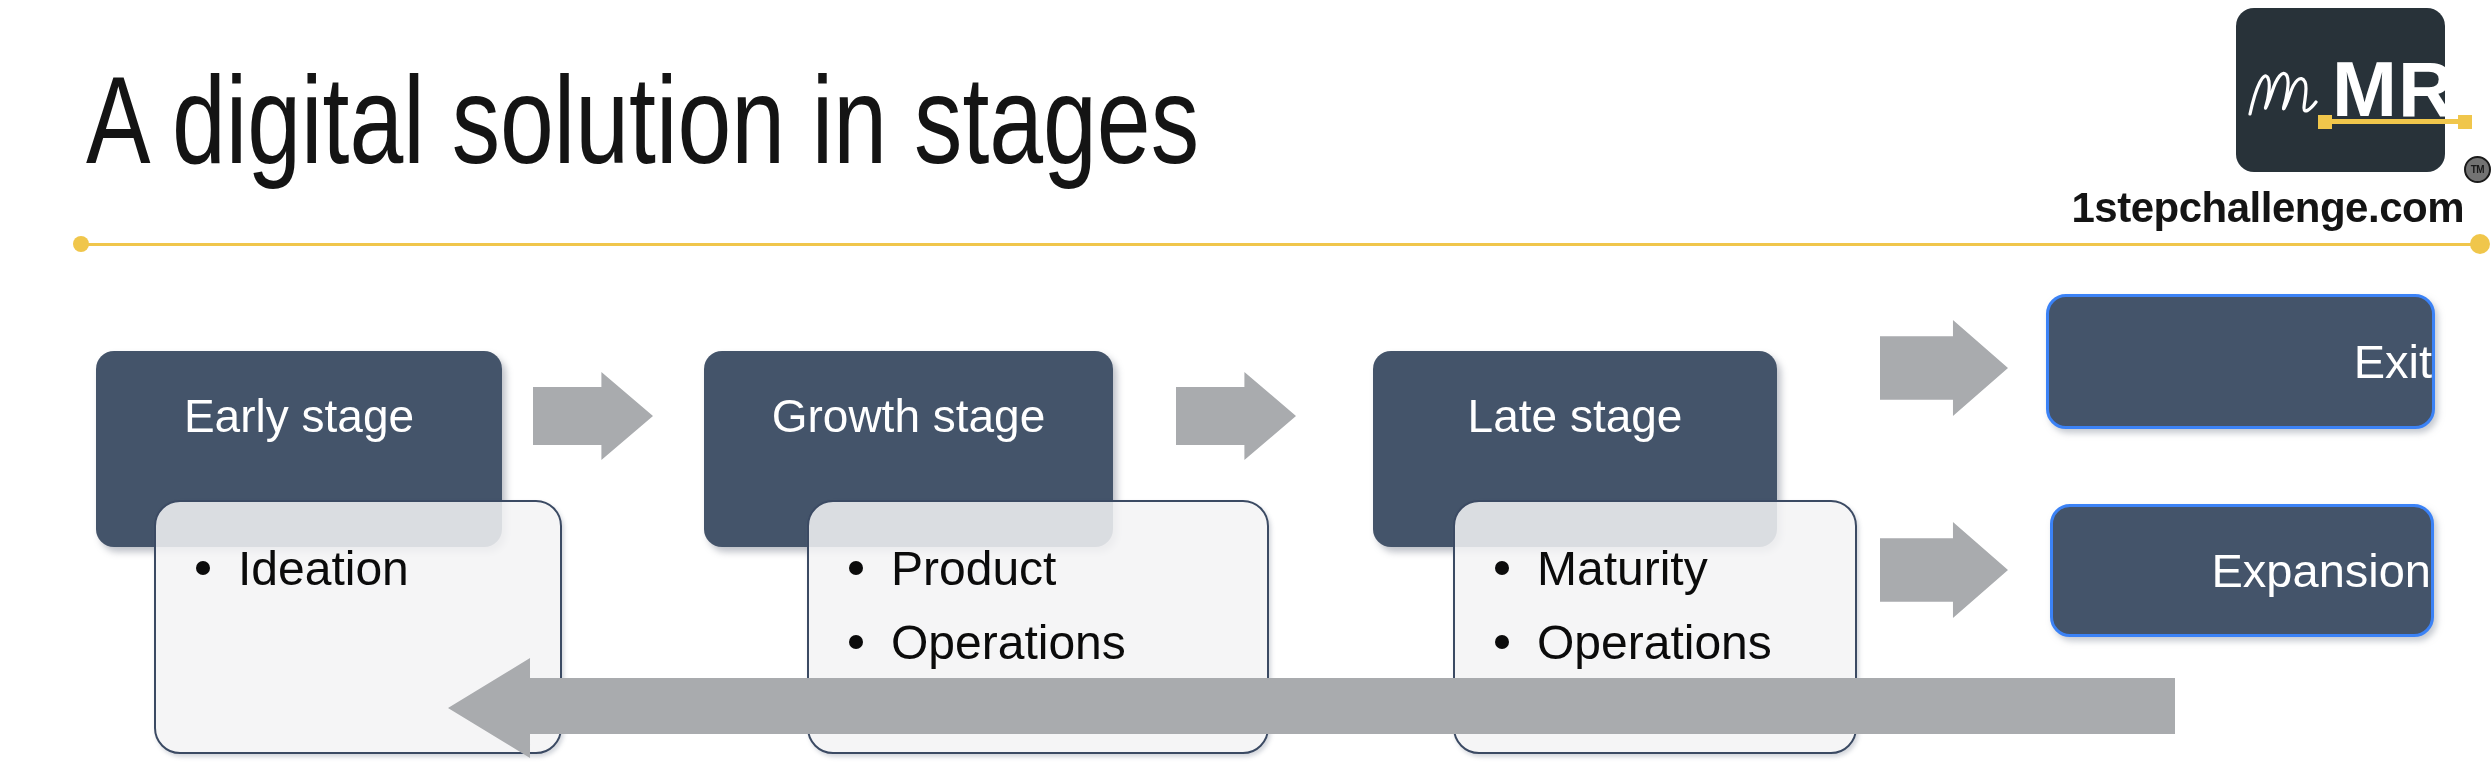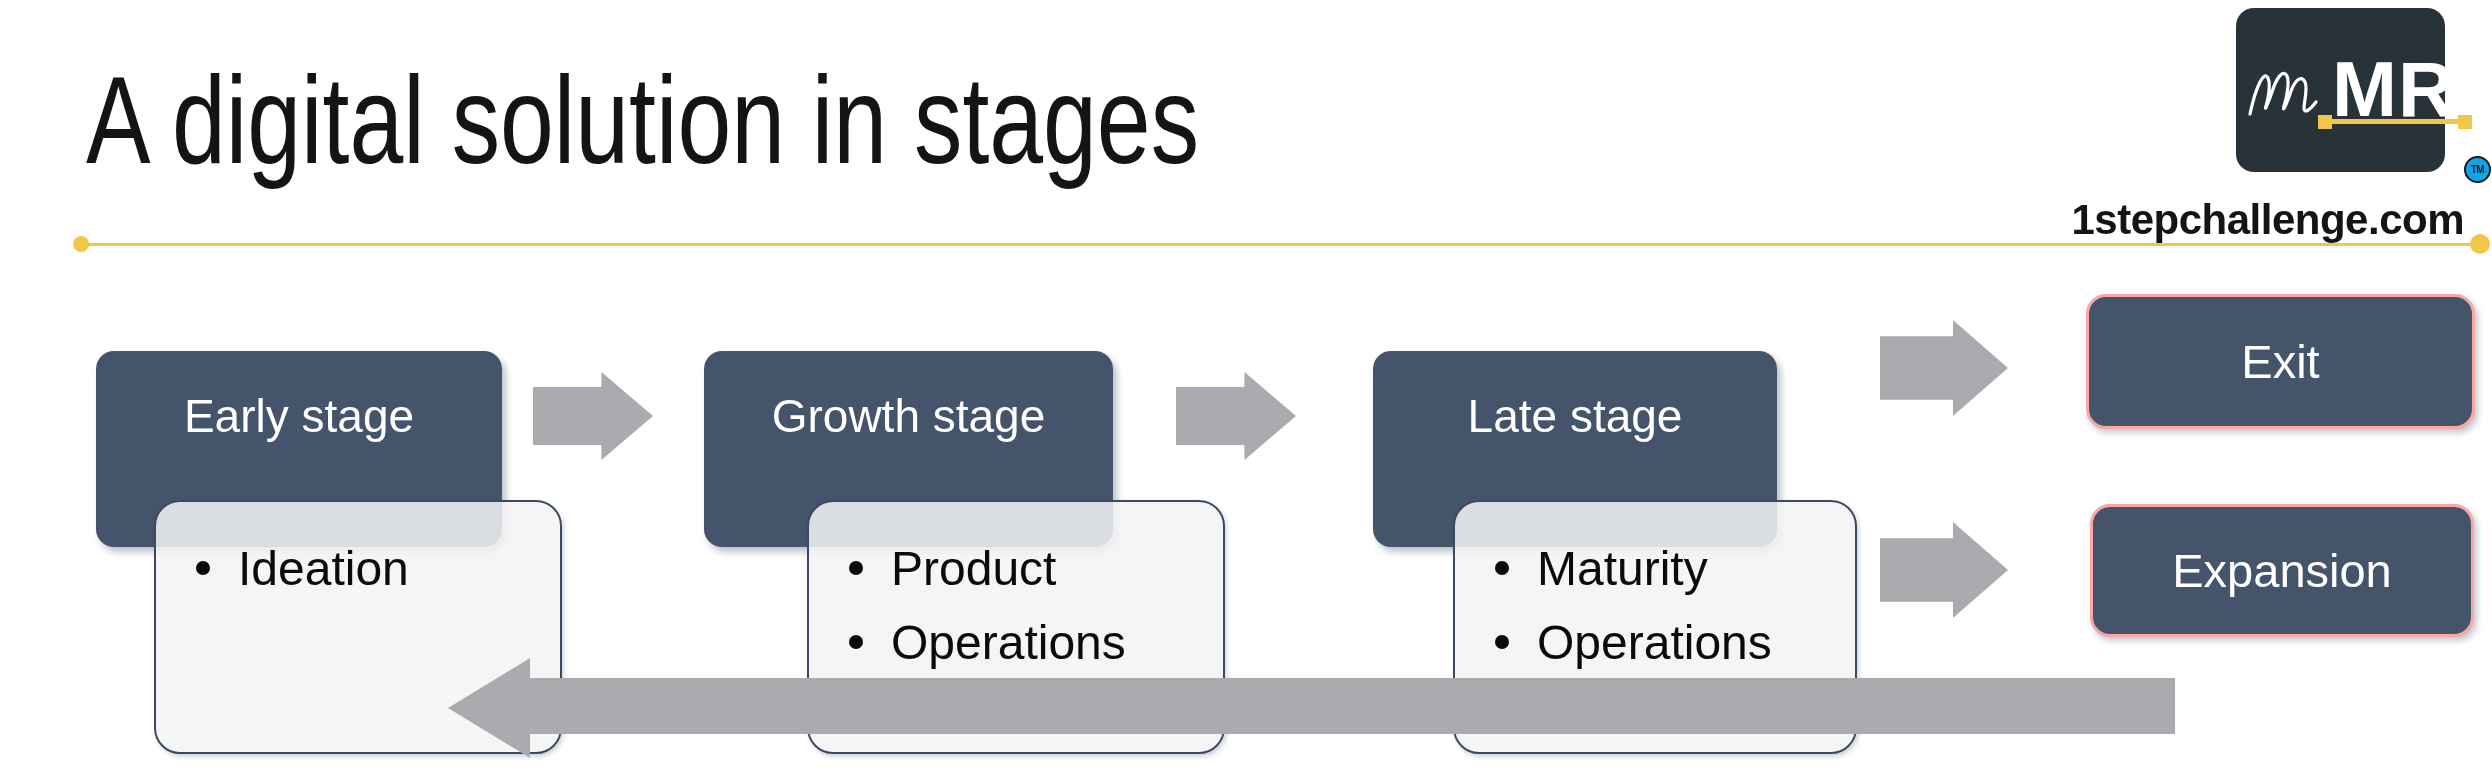--- a/index.html
+++ b/index.html
@@ -51,25 +51,25 @@
   .logo-underline::before,.logo-underline::after{
     content:"";position:absolute;width:14px;height:14px;top:-4.5px;
     background:var(--accent-yellow);
   }
   .logo-underline::before{left:-7px;}
   .logo-underline::after{right:-7px;}
   .tm-badge{
     position:absolute;left:2464px;top:156px;width:27px;height:27px;
     border:2.5px solid #1a1a1a;border-radius:50%;
     display:flex;align-items:center;justify-content:center;
-    font-size:10px;font-weight:700;color:#1a1a1a;background:#0ea5e9;z-index:2;
+    font-size:10px;font-weight:700;color:#1a1a1a;background:#737373;z-index:2;
     letter-spacing:-0.5px;
   }
   .website{
-    position:absolute;right:28px;top:196px;
+    position:absolute;right:28px;top:184px;
     font-size:42px;font-weight:700;color:var(--text-dark);white-space:nowrap;
     letter-spacing:-0.5px;
   }
 
   
   .stage-box{
     position:absolute;top:351px;height:196px;background:var(--stage-fill);
     border-radius:18px;z-index:1;
     box-shadow:4px 5px 7px rgba(110,118,132,0.45);
     display:flex;justify-content:center;
@@ -83,21 +83,21 @@
 
   
   .panel{
     position:absolute;top:500px;height:254px;
     background:var(--panel-fill);
     border:2px solid var(--panel-border);border-radius:26px;z-index:2;
     box-shadow:2px 3px 4px rgba(110,120,140,0.30);
     margin-left:17px;
   }
   .panel-early{left:137px;width:408px;}
-  .panel-growth{left:790px;width:418px;}
+  .panel-growth{left:790px;width:462px;}
   .panel-late{left:1436px;width:404px;}
   .panel ul{position:absolute;left:40px;top:42px;list-style:none;}
   .panel li{
     display:flex;align-items:center;height:48px;margin-bottom:26px;
     font-size:48px;color:#0b0b0b;white-space:nowrap;
   }
   .panel li .bullet-dot{
     width:14px;height:14px;border-radius:50%;background:#0b0b0b;
     margin-right:28px;flex:none;
   }
@@ -108,23 +108,23 @@
     clip-path:polygon(0 17%,57% 17%,57% 0,100% 50%,57% 100%,57% 83%,0 83%);
   }
   .arrow-1{left:533px;top:372px;width:120px;height:88px;}
   .arrow-2{left:1176px;top:372px;width:120px;height:88px;}
   .arrow-3{left:1880px;top:320px;width:128px;height:96px;}
   .arrow-4{left:1880px;top:522px;width:128px;height:96px;}
 
   
   .outcome-box{
     position:absolute;background:var(--stage-fill);
-    border:3px solid #fca5a5;border-radius:20px;z-index:1;
+    border:3px solid #3b82f6;border-radius:20px;z-index:1;
     box-shadow:3px 4px 6px rgba(140,148,162,0.5);
-    display:flex;align-items:center;justify-content:center;margin-left:40px;
+    display:flex;align-items:center;justify-content:flex-end;
   }
   .outcome-exit{left:2046px;top:294px;width:389px;height:135px;}
   .outcome-expansion{left:2050px;top:504px;width:384px;height:133px;}
   .outcome-box .outcome-label{font-size:47px;color:var(--text-light);white-space:nowrap;}
 
   
   .return-arrow{
     position:absolute;left:448px;top:658px;width:1727px;height:100px;
     background:var(--arrow-gray);z-index:3;
     clip-path:polygon(0 50%,4.75% 0,4.75% 20%,100% 20%,100% 76%,4.75% 76%,4.75% 100%);

